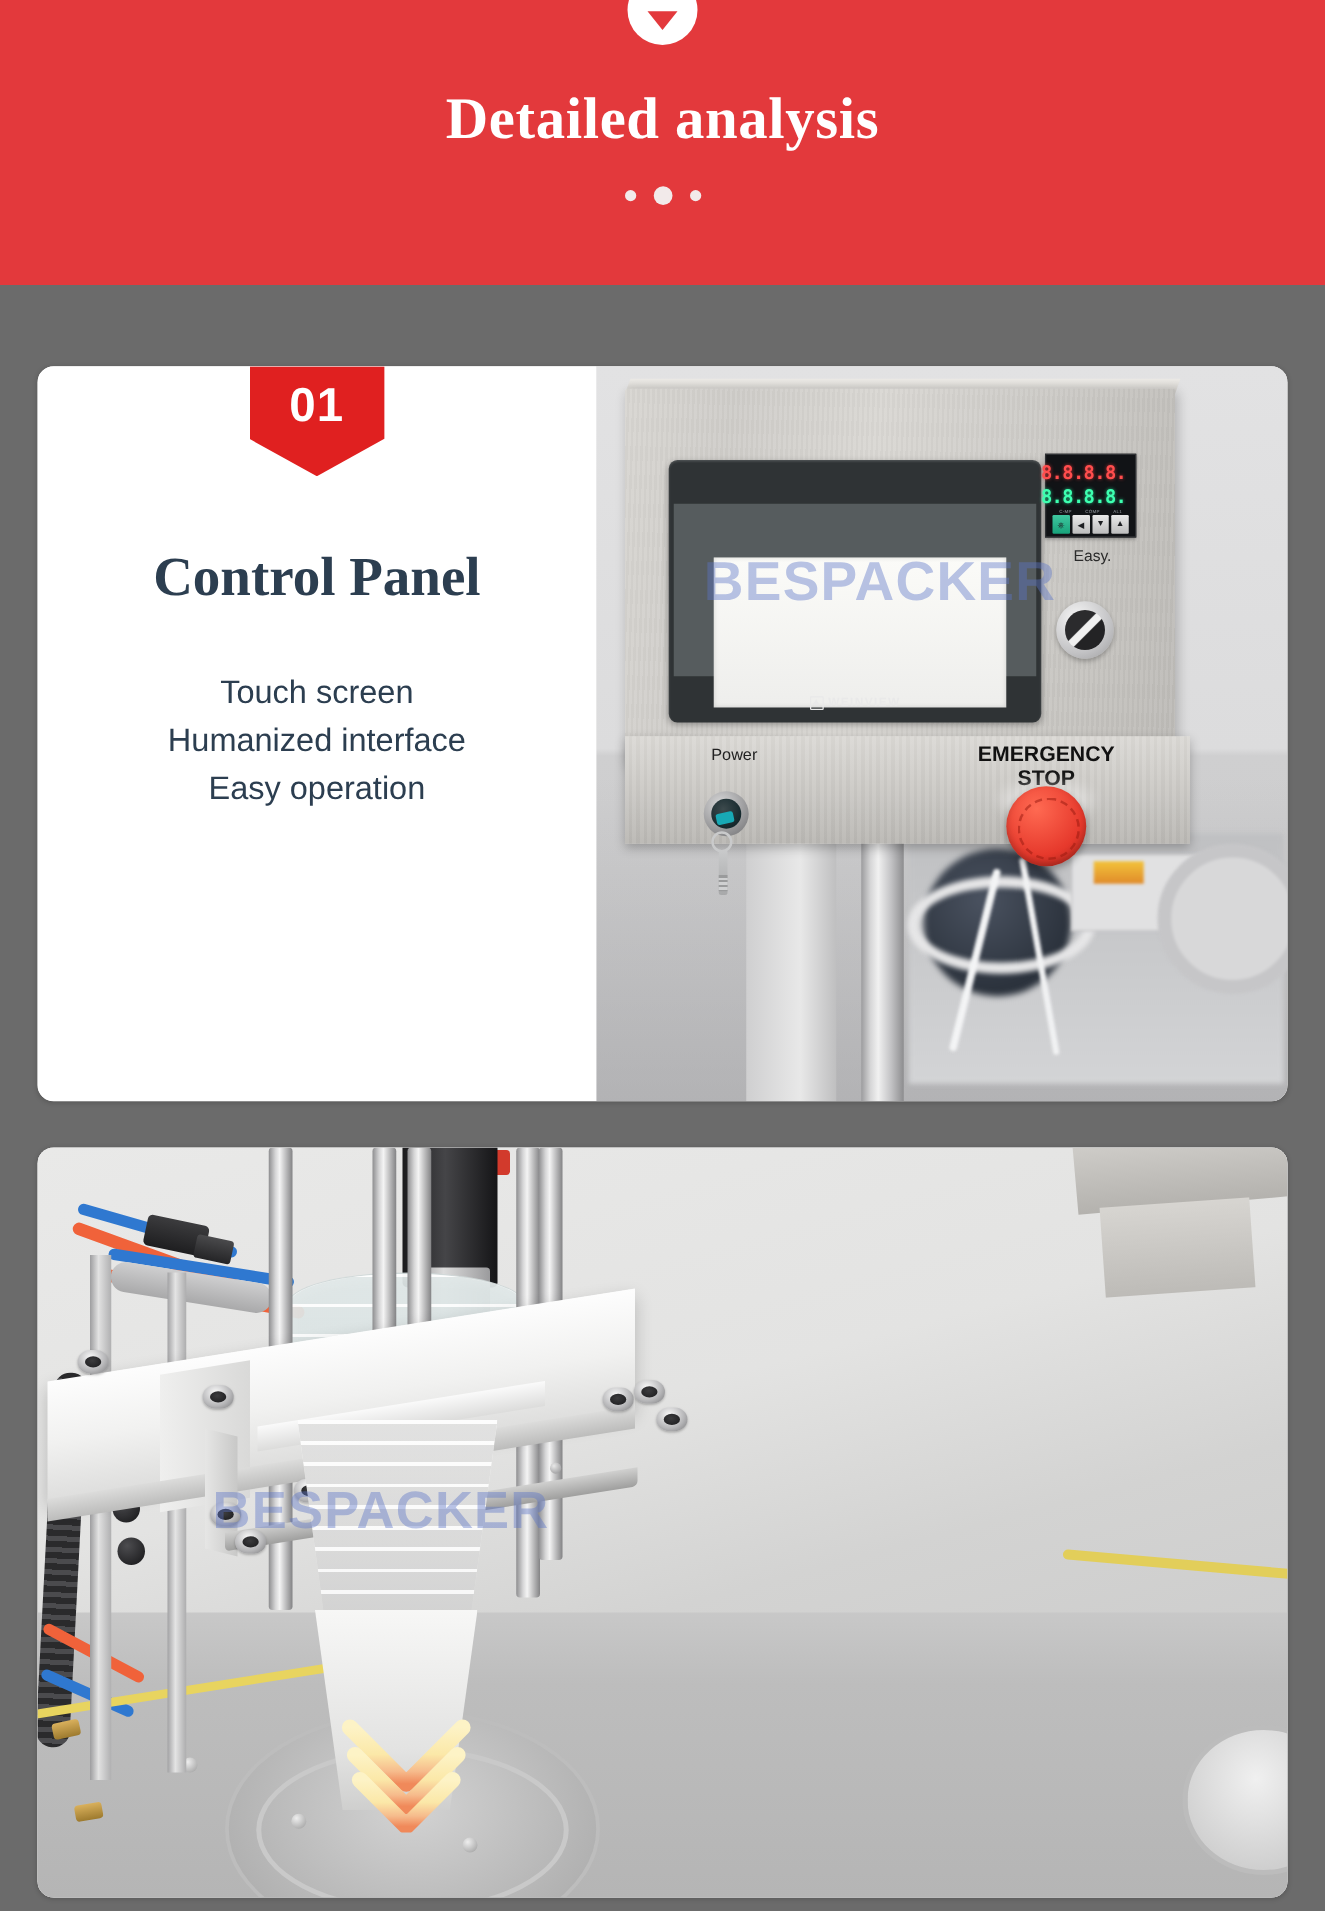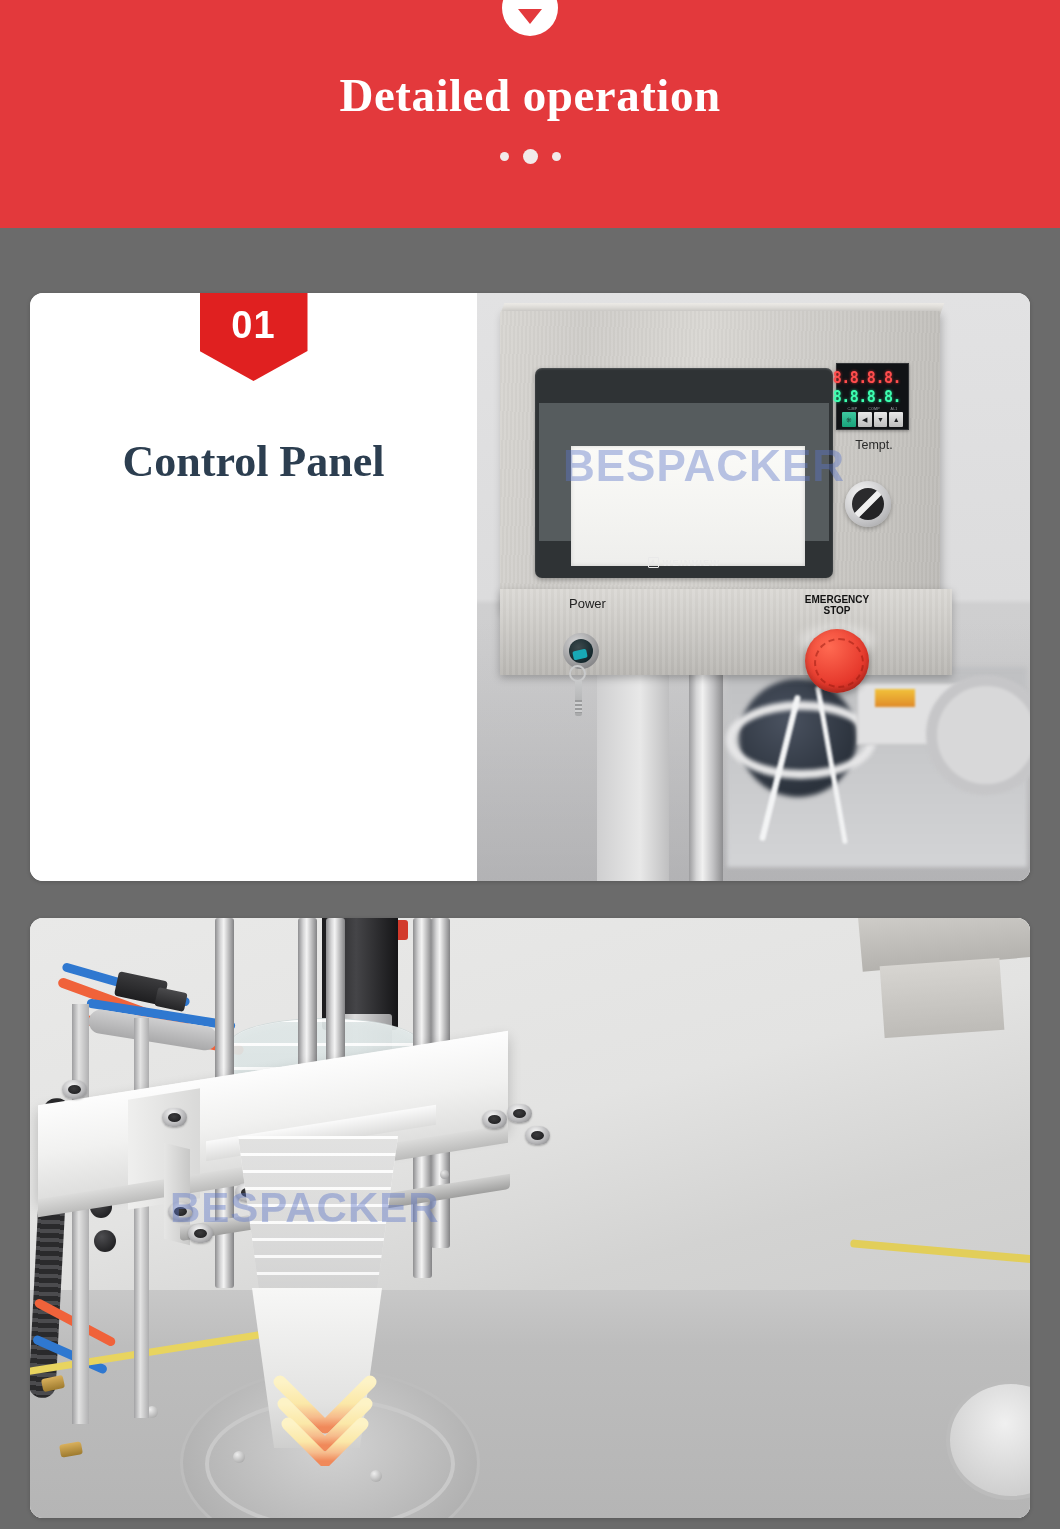--- a/index.html
+++ b/index.html
@@ -324,21 +324,21 @@
     background: linear-gradient(135deg,#2b2b2d 0%,#2b2b2d 42%,#f0f0f0 44%,#f0f0f0 56%,#232325 58%,#232325 100%);
   }
 
   
   .p1-lbl-power {
     position: absolute; left: 92px; top: 303px;
     font-size: 13px; color: #222; font-family:"Liberation Sans",sans-serif;
   }
   .p1-lbl-estop {
     position: absolute; left: 300px; top: 301px; width: 120px;
-    text-align: center; font-size: 10px; font-weight: bold; color: #111;
+    text-align: center; font-size: 17px; font-weight: bold; color: #111;
     line-height: 1.12; white-space: pre-line;
     font-family:"Liberation Sans",sans-serif;
   }
 
   
   .p1-keyswitch {
     position: absolute; left: 86px; top: 340px; width: 36px; height: 36px;
     border-radius: 50%;
     background: radial-gradient(circle at 38% 30%,#d9d9da,#8e8e90 70%,#6d6d6f);
   }
@@ -642,35 +642,38 @@
     filter: blur(.6px);
   }
 </style>
 </head>
 <body>
 
 <div class="header">
   <div class="header-notch">
     <div class="tri"></div>
   </div>
-  <div class="header-title">Detailed operation</div>
+  <div class="header-title">Detailed analysis</div>
   <div class="header-dots">
     <i class="dot-sm"></i>
     <i class="dot-lg"></i>
     <i class="dot-sm"></i>
   </div>
 </div>
 
 <div class="stage">
 
   <div class="card" id="card-1">
 
     <div class="text-pane">
       <div class="num-badge">01</div>
       <div class="card-title">Control Panel</div>
+      <div class="card-desc">Touch screen
+Humanized interface
+Easy operation</div>
     </div>
 
     <div class="photo-pane">
       <div class="p1-bg"></div>
       <div class="p1-floorshadow"></div>
 
       <div class="p1-machine"></div>
       <div class="p1-machine-drum"></div>
       <div class="p1-machine-ring"></div>
       <div class="p1-machine-plate"></div>
@@ -703,21 +706,21 @@
           <span>COMP</span>
           <span>AL1</span>
         </div>
         <div class="p1-temp-keys">
           <span class="k-set">⎈</span>
           <span class="k-l">◀</span>
           <span class="k-d">▼</span>
           <span class="k-u">▲</span>
         </div>
       </div>
-      <div class="p1-temp-label">Tempt.</div>
+      <div class="p1-temp-label">Easy.</div>
 
       <div class="p1-knob"></div>
 
       <div class="p1-band"></div>
       <div class="p1-lbl-power">Power</div>
       <div class="p1-lbl-estop">EMERGENCY
 STOP</div>
 
       <div class="p1-keyswitch"></div>
       <div class="p1-keyteal"></div>

